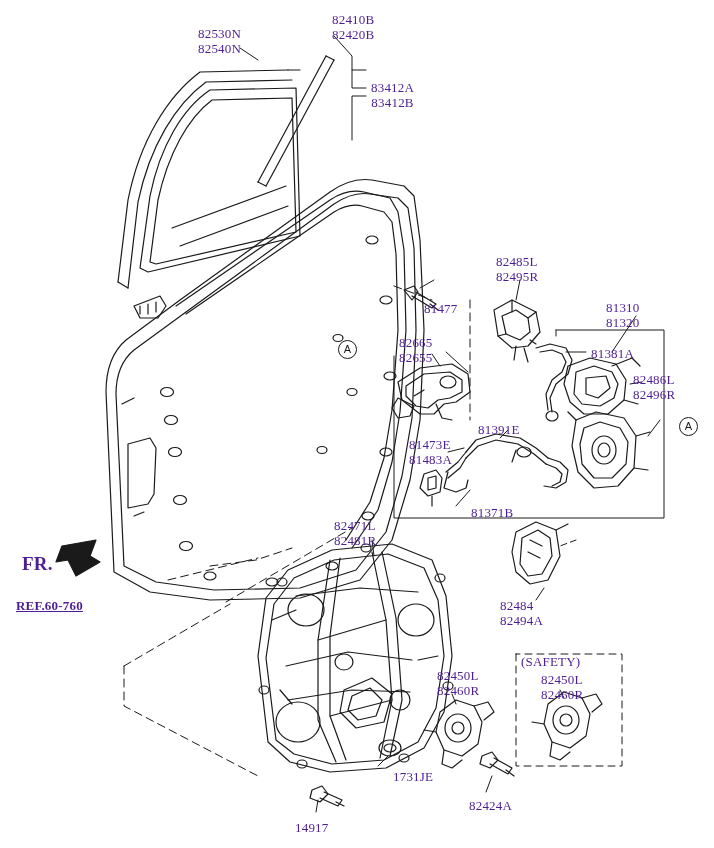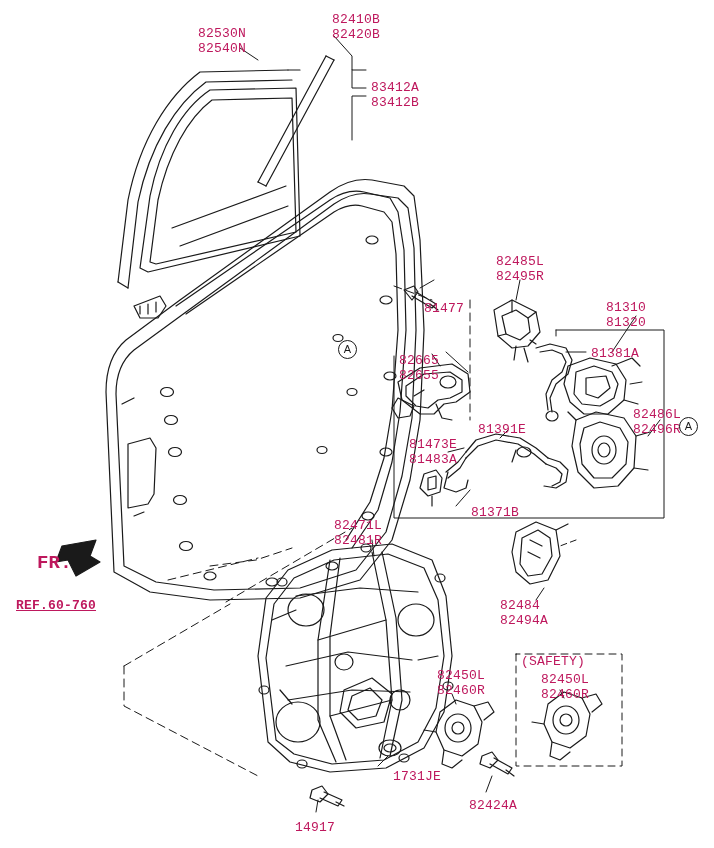--- a/index.html
+++ b/index.html
@@ -15,23 +15,23 @@
     font-family: "Liberation Sans", sans-serif;
     overflow: hidden;
   }
   #stage svg {
     position: absolute;
     left: 0;
     top: 0;
   }
   .lbl {
     position: absolute;
-    font-family: Liberation Mono, monospace;
+    font-family: Liberation Serif, serif;
     font-size: 13px;
-    color: #be185d;
+    color: #4c1d95;
     white-space: pre;
     line-height: 15px;
     letter-spacing: 0.2px;
   }
   .lbl.big {
     font-size: 19px;
     font-weight: bold;
   }
   .lbl.ref {
     font-size: 13px;
@@ -316,40 +316,40 @@
   <div class="lbl" style="left:332px; top:12px;">82410B
 82420B</div>
   <div class="lbl" style="left:371px; top:80px;text-align:center;">83412A
 83412B</div>
   <div class="lbl" style="left:424px; top:265px;margin-top:36px;">81477</div>
   <div class="lbl" style="left:496px; top:254px;">82485L
 82495R</div>
   <div class="lbl" style="left:606px; top:300px;">81310
 81320</div>
   <div class="lbl" style="left:591px; top:346px;">81381A</div>
-  <div class="lbl" style="left:399px; top:353px;">82665
+  <div class="lbl" style="left:399px; top:335px;">82665
 82655</div>
-  <div class="lbl" style="left:633px; top:372px;margin-top:35px;">82486L
+  <div class="lbl" style="left:633px; top:372px;">82486L
 82496R</div>
   <div class="lbl" style="left:478px; top:422px;">81391E</div>
   <div class="lbl" style="left:409px; top:437px;">81473E
 81483A</div>
   <div class="lbl" style="left:471px; top:505px;">81371B</div>
   <div class="lbl" style="left:334px; top:518px;">82471L
 82481R</div>
   <div class="lbl" style="left:500px; top:598px;">82484
 82494A</div>
   <div class="lbl" style="left:437px; top:668px;">82450L
 82460R</div>
   <div class="lbl" style="left:541px; top:672px;">82450L
 82460R</div>
   <div class="lbl" style="left:367px; top:769px;margin-left:26px;">1731JE</div>
   <div class="lbl" style="left:469px; top:798px;">82424A</div>
   <div class="lbl" style="left:295px; top:820px;">14917</div>
 
-  <div class="lbl big" style="left:22px; top:556px;margin-left:15px;">FR.</div>
+  <div class="lbl big" style="left:22px; top:556px;">FR.</div>
   <div class="lbl ref" style="left:16px; top:598px;text-align:right;">REF.60-760</div>
   <div class="lbl safety" style="left:521px; top:654px;">(SAFETY)</div>
 
   <div class="circ" style="left:338px; top:340px;">A</div>
   <div class="circ" style="left:679px; top:417px;">A</div>
 
 </div>
 
 </body></html>

